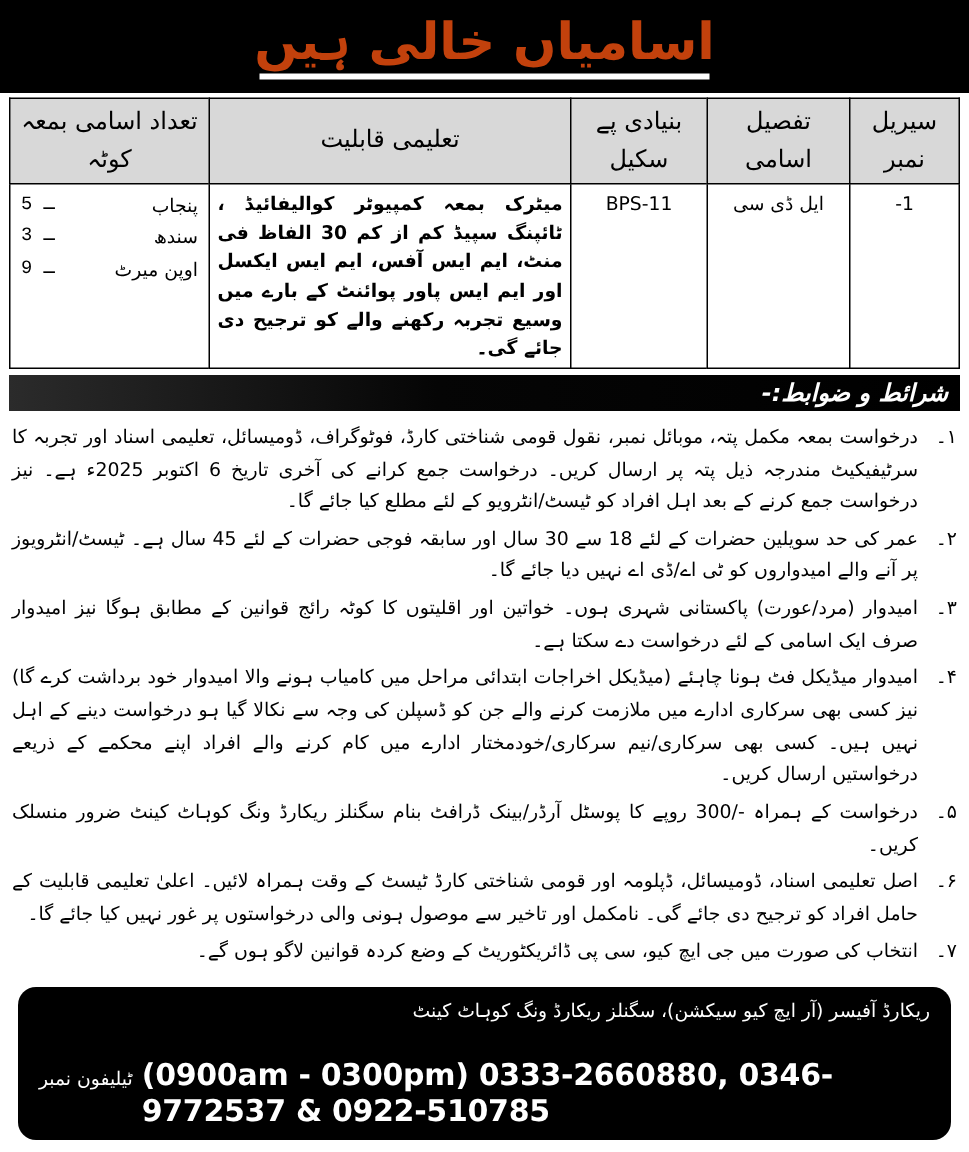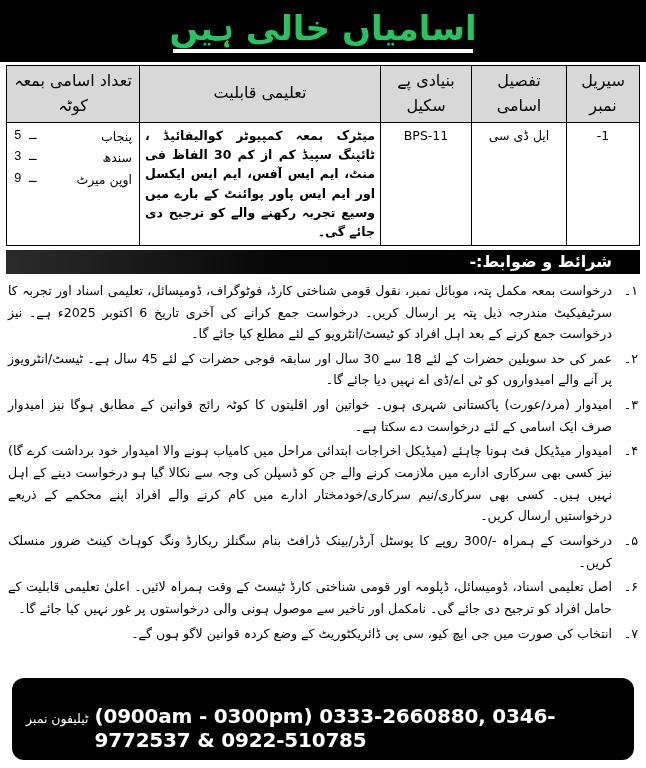--- a/index.html
+++ b/index.html
@@ -30,21 +30,21 @@
     background: #000000;
     height: 62px;
     display: flex;
     align-items: center;
     justify-content: center;
     flex-direction: column;
     padding-top: 2px;
     box-sizing: border-box;
   }
   .title-text {
-    color: #22c55e;
+    color: #c2410c;
     font-size: 34px;
     font-weight: bold;
     letter-spacing: 1px;
     line-height: 1.05;
     direction: rtl;
     text-align: left;
     font-family: "DejaVu Sans", sans-serif;
   }
   .title-underline {
     width: 300px;
@@ -103,22 +103,23 @@
 
   
   .cond-bar {
     margin: 4px 6px 0 6px;
     height: 24px;
     background: linear-gradient(90deg, #2b2b2b 0%, #050505 45%, #000000 100%);
     display: flex;
     align-items: center;
     justify-content: flex-end;
     padding-left: 6px;
-    padding-right: 28px;
-    box-sizing: border-box;
+    padding-right: 8px;
+    box-sizing: border-box;
+    font-style: italic;
   }
   .cond-bar-text {
     color: #ffffff;
     font-weight: bold;
     font-size: 16px;
     direction: rtl;
     letter-spacing: 0.3px;
   }
 
   
@@ -270,20 +271,21 @@
         <span class="cond-text">اصل تعلیمی اسناد، ڈومیسائل، ڈپلومہ اور قومی شناختی کارڈ ٹیسٹ کے وقت ہمراہ لائیں۔ اعلیٰ تعلیمی قابلیت کے حامل افراد کو ترجیح دی جائے گی۔ نامکمل اور تاخیر سے موصول ہونی والی درخواستوں پر غور نہیں کیا جائے گا۔</span>
       </li>
       <li class="cond-item">
         <span class="cond-marker">۷۔</span>
         <span class="cond-text">انتخاب کی صورت میں جی ایچ کیو، سی پی ڈائریکٹوریٹ کے وضع کردہ قوانین لاگو ہوں گے۔</span>
       </li>
     </ul>
 
   <div class="contact-wrap">
     <div class="contact-box">
+      <div class="contact-address">ریکارڈ آفیسر (آر ایچ کیو سیکشن)، سگنلز ریکارڈ ونگ کوہاٹ کینٹ</div>
       <div class="contact-phones">
         <span class="phone-values">(0900am - 0300pm) 0333-2660880, 0346-9772537 &amp; 0922-510785</span>
         <span class="phone-label">ٹیلیفون نمبر</span>
       </div>
     </div>
   </div>
 
 </div>
 
 </body></html>

